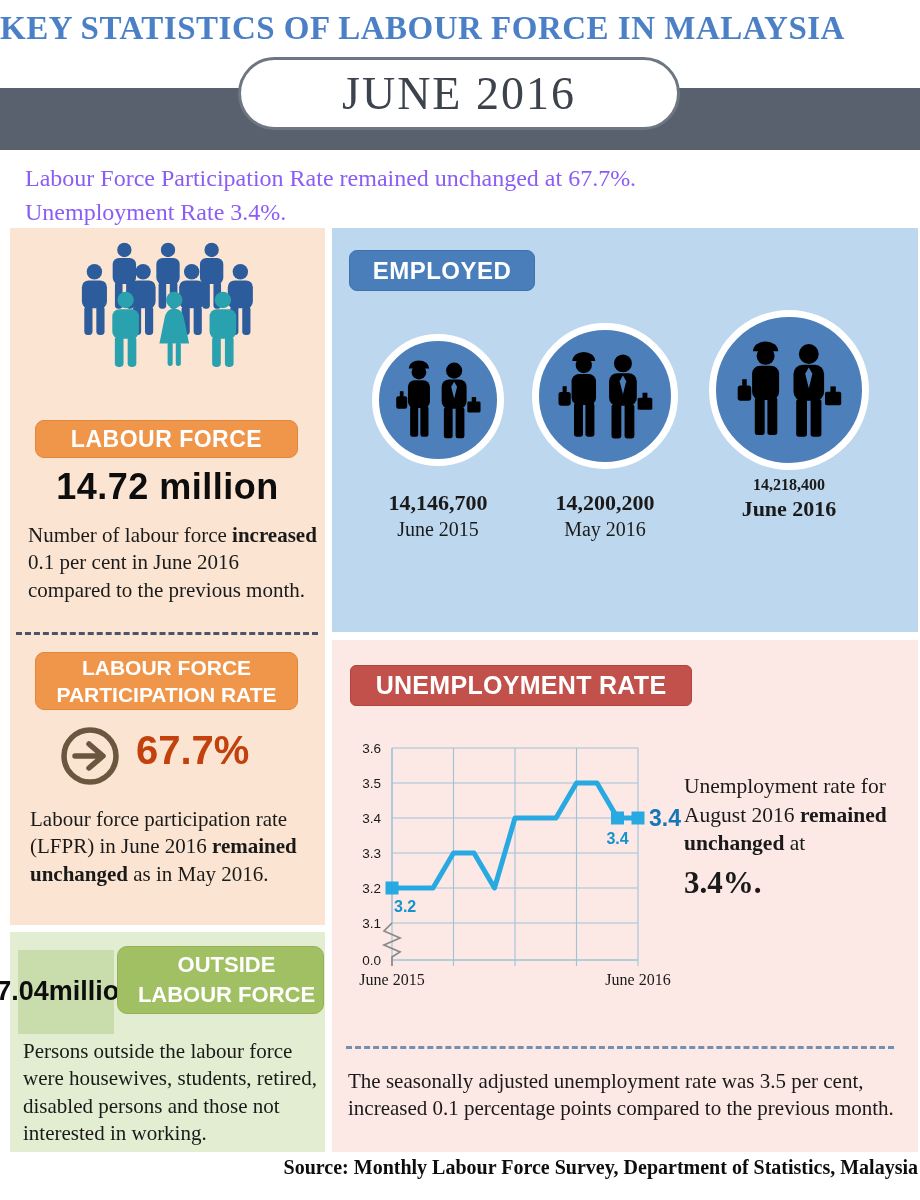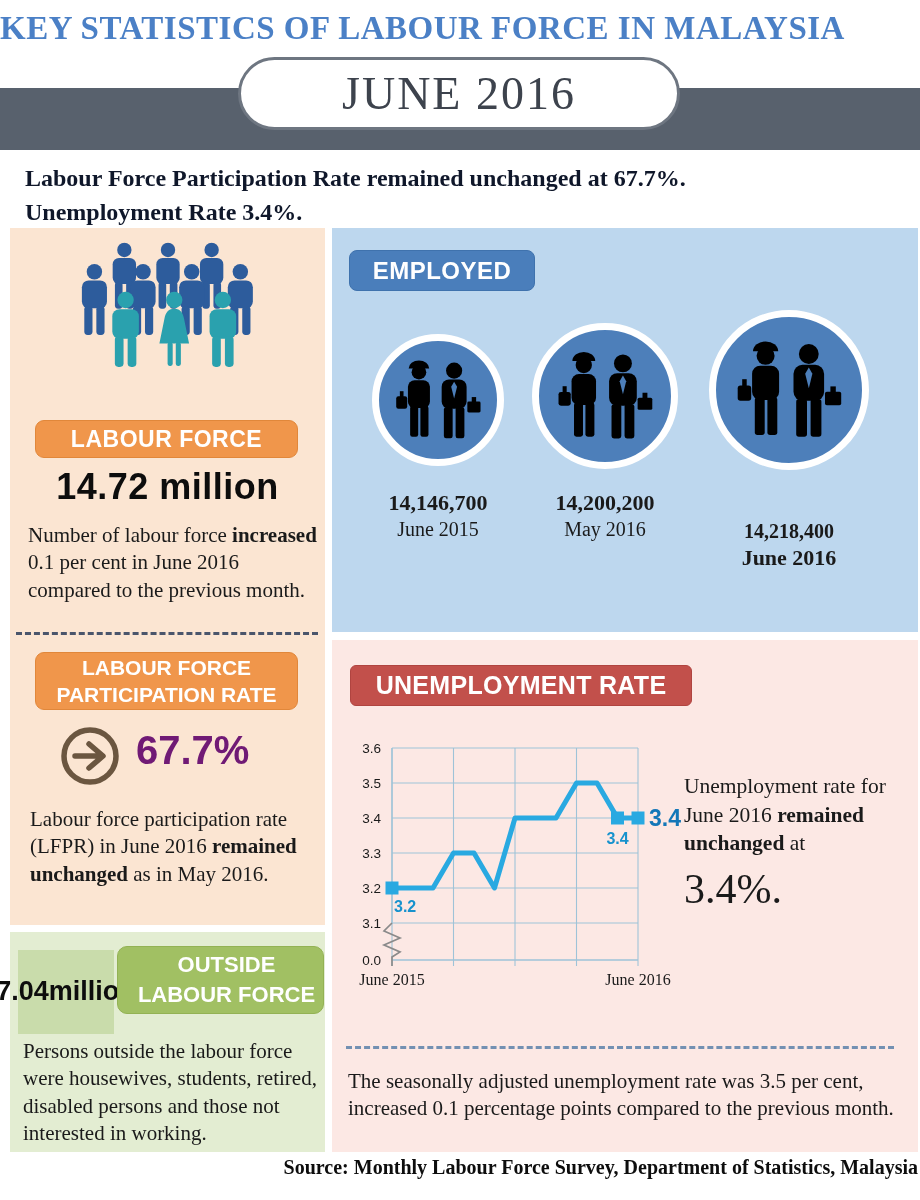--- a/index.html
+++ b/index.html
@@ -10,22 +10,22 @@
   
   .main-title { top:10px; left:0; width:920px; text-align:left;
     font-family:"Liberation Serif",serif; font-weight:700; font-size:33px;
     letter-spacing:.5px; color:#4b80c6; }
   .band { top:88px; left:0; width:920px; height:62px; background:#58616d; }
   .pill { top:57px; left:238px; width:442px; height:73px; background:#fff;
     border:3px solid #6e7681; border-radius:40px; z-index:2;
     display:flex; align-items:center; justify-content:center;
     font-family:"Liberation Serif",serif; font-size:46px; letter-spacing:2px; color:#3d434d; }
   .subtitle { top:162px; left:25px; width:780px;
-    font-family:"Liberation Serif",serif; font-weight:700; font-size:24px;
-    color:#0f172a; line-height:1.4; }
+    font-family:"Liberation Serif",serif; font-weight:400; font-size:24px;
+    color:#8b5cf6; line-height:1.4; }
 
   
   .panel { position:absolute; }
   .panel-lf  { left:10px;  top:228px; width:315px; height:697px; background:#fbe5d2; }
   .panel-olf { left:10px;  top:932px; width:315px; height:220px; background:#e3edd2; }
   .panel-emp { left:332px; top:228px; width:586px; height:404px; background:#bdd7ee; }
   .panel-ur  { left:332px; top:640px; width:586px; height:512px; background:#fce8e4; }
 
   .badge { position:absolute; display:flex; flex-direction:column; align-items:center;
     justify-content:center; color:#fff; font-weight:700; text-align:center; }
@@ -36,40 +36,40 @@
 
   .serif-par { font-family:"Liberation Serif",serif; font-size:21px; color:#1a1a1a; line-height:1.3; }
   .serif-par b { font-weight:700; }
 
   .dashed-nav  { border-top:3px dashed #4a556b; height:0; }
   .dashed-blue { border-top:3px dashed #7390b2; height:0; }
 
   
   .lf-value { left:0; top:238px; width:100%; text-align:center;
     font-size:36px; font-weight:700; color:#0d0d0d; letter-spacing:.5px; }
-  .lfpr-value { left:126px; top:500px; font-size:40px; font-weight:700; color:#701a75; }
+  .lfpr-value { left:126px; top:500px; font-size:40px; font-weight:700; color:#c2410c; }
 
   
   .olf-valuebox { left:8px; top:18px; width:96px; height:84px; background:#c9dcab;
     display:flex; flex-direction:row; align-items:center; justify-content:center;
     font-size:27px; font-weight:700; color:#0d0d0d; line-height:1.15; }
 
   
   .circle { position:absolute; border-radius:50%; background:#4d7fba; border:7px solid #ffffff;
     display:flex; align-items:center; justify-content:center; }
   .emp-val { position:absolute; text-align:center; font-family:"Liberation Serif",serif; color:#1a1a1a; }
   .emp-val .num { font-weight:700; font-size:22px; }
   .emp-val .lbl { font-size:20px; margin-top:2px; }
-  .emp-val.big .num { font-size:20px;margin-top:44px; }
+  .emp-val.big .num { font-size:16px; }
   .emp-val.big .lbl { font-size:22px; font-weight:700; }
 
   
   .ur-note { left:352px; top:132px; width:232px; font-family:"Liberation Serif",serif;
     font-size:21.5px; color:#1a1a1a; line-height:1.33; }
-  .ur-note .big { display:block; font-size:42px; font-weight:400; margin-top:4px; }
+  .ur-note .big { display:block; font-size:31px; font-weight:700; margin-top:4px; }
   .footnote { left:16px; top:428px; width:560px; }
   .source { top:1156px; left:0; width:918px; text-align:right;
     font-family:"Liberation Serif",serif; font-weight:700; font-size:20px; color:#0d0d0d;padding-left:9px; }
 </style>
 </head>
 <body>
 
 <svg width="0" height="0" style="position:absolute">
   <defs>
     <symbol id="person-m" viewBox="0 0 100 150">
@@ -238,21 +238,21 @@
       <text font-family="&quot;Liberation Sans&quot;,sans-serif" font-weight="bold" fill="#1792cd" x="56" y="178.99999999999997" font-size="16" text-anchor="start">3.2</text>
       <rect x="273" y="78.50000000000006" width="13" height="13" fill="#29a9e1"></rect>
       <text font-family="&quot;Liberation Sans&quot;,sans-serif" font-weight="bold" fill="#1792cd" x="279.5" y="111.00000000000006" font-size="16" text-anchor="middle">3.4</text>
       <rect x="293.5" y="78.50000000000006" width="13" height="13" fill="#29a9e1"></rect>
       <text font-family="&quot;Liberation Sans&quot;,sans-serif" font-weight="bold" fill="#1477b8" x="311" y="93.00000000000006" font-size="23">3.4</text>
       <text x="54" y="252" text-anchor="middle" font-size="16" font-family="&quot;Liberation Serif&quot;,serif" fill="#1a1a1a">June 2015</text>
       <text x="300" y="252" text-anchor="middle" font-size="16" font-family="&quot;Liberation Serif&quot;,serif" fill="#1a1a1a">June 2016</text>
     </svg>
 
   <div class="abs ur-note">
-    <span>Unemployment rate for June 2016 </span><b>remained unchanged</b><span> at</span>
+    <span>Unemployment rate for August 2016 </span><b>remained unchanged</b><span> at</span>
     <span class="big">3.4%.</span>
   </div>
 
   <div class="abs dashed-blue" style="left:14px;top:406px;width:548px;"></div>
 
   <div class="abs serif-par footnote">The seasonally adjusted unemployment rate was 3.5 per cent, increased 0.1 percentage points compared to the previous month.</div>
 </div>
 
 <div class="abs source">Source: Monthly Labour Force Survey, Department of Statistics, Malaysia</div>
 

